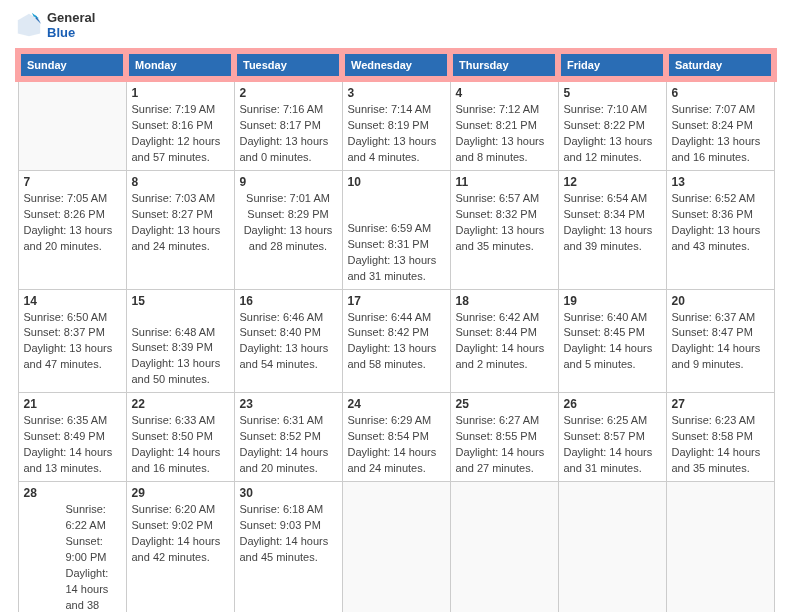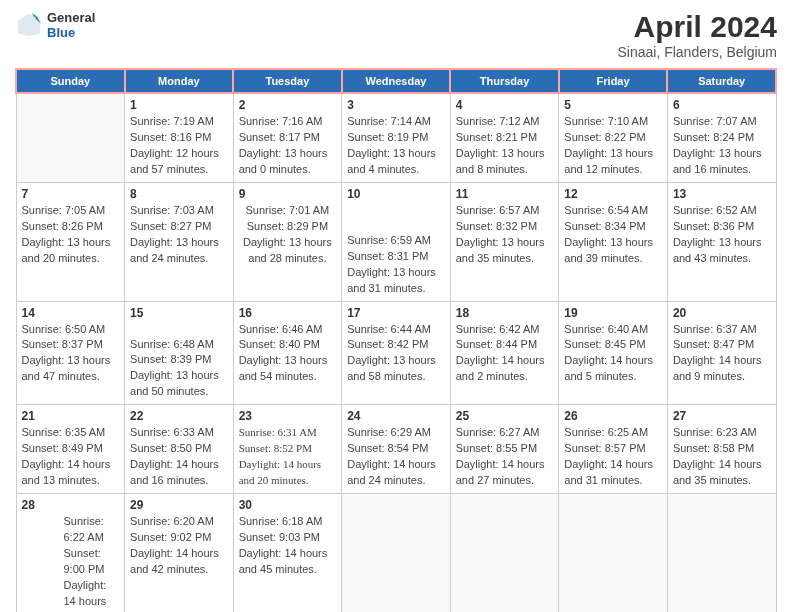--- a/index.html
+++ b/index.html
@@ -54,24 +54,24 @@
     }
     .calendar {
       width: 100%;
       border-collapse: collapse;
       flex: 1;
       font-size: 10px;
     }
     .calendar thead tr th {
       background-color: #2a6db5;
       color: #fff;
-      text-align: center;
+      text-align: left;
       padding: 5px 6px;
       font-size: 11px;
-      border: 2px solid #fca5a5;
+      border: 6px solid #fca5a5;
     }
     .calendar tbody tr td {
       border: 1px solid #ccc;
       vertical-align: top;
       padding: 4px 5px;
       width: calc(100% / 7);
       height: 82px;
     }
     .day-number {
       font-weight: bold;
@@ -97,24 +97,20 @@
       <svg class="logo-icon" viewBox="0 0 30 30">
         <polygon points="15,3 27,10 27,24 15,27 3,24 3,10" fill="#2a6db5" opacity="0.15"></polygon>
         <polygon points="22,4 28,14 22,8" fill="#2a6db5"></polygon>
         <polygon points="18,2 26,8 20,6" fill="#1a9fd4"></polygon>
       </svg>
       <div class="logo-text">
         <span class="logo-general">General</span>
         <span class="logo-blue">Blue</span>
       </div>
     </div>
-    <div class="title-block">
-      <div class="main-title">April 2024</div>
-      <div class="subtitle">Sinaai, Flanders, Belgium</div>
-    </div>
   </div>
 
   <table class="calendar">
     <thead>
       <tr>
         <th>Sunday</th>
         <th>Monday</th>
         <th>Tuesday</th>
         <th>Wednesday</th>
         <th>Thursday</th>
@@ -258,21 +254,21 @@
 Daylight: 14 hours and 13 minutes.</div>
           </td>
           <td>
             <div class="day-number">22</div>
             <div class="day-info" style="white-space: pre-line;">Sunrise: 6:33 AM
 Sunset: 8:50 PM
 Daylight: 14 hours and 16 minutes.</div>
           </td>
           <td>
             <div class="day-number">23</div>
-            <div class="day-info" style="white-space: pre-line; font-family: Liberation Serif, serif;">Sunrise: 6:31 AM
+            <div class="day-info" style="white-space: pre-line;">Sunrise: 6:31 AM
 Sunset: 8:52 PM
 Daylight: 14 hours and 20 minutes.</div>
           </td>
           <td>
             <div class="day-number">24</div>
             <div class="day-info" style="white-space: pre-line;">Sunrise: 6:29 AM
 Sunset: 8:54 PM
 Daylight: 14 hours and 24 minutes.</div>
           </td>
           <td>

